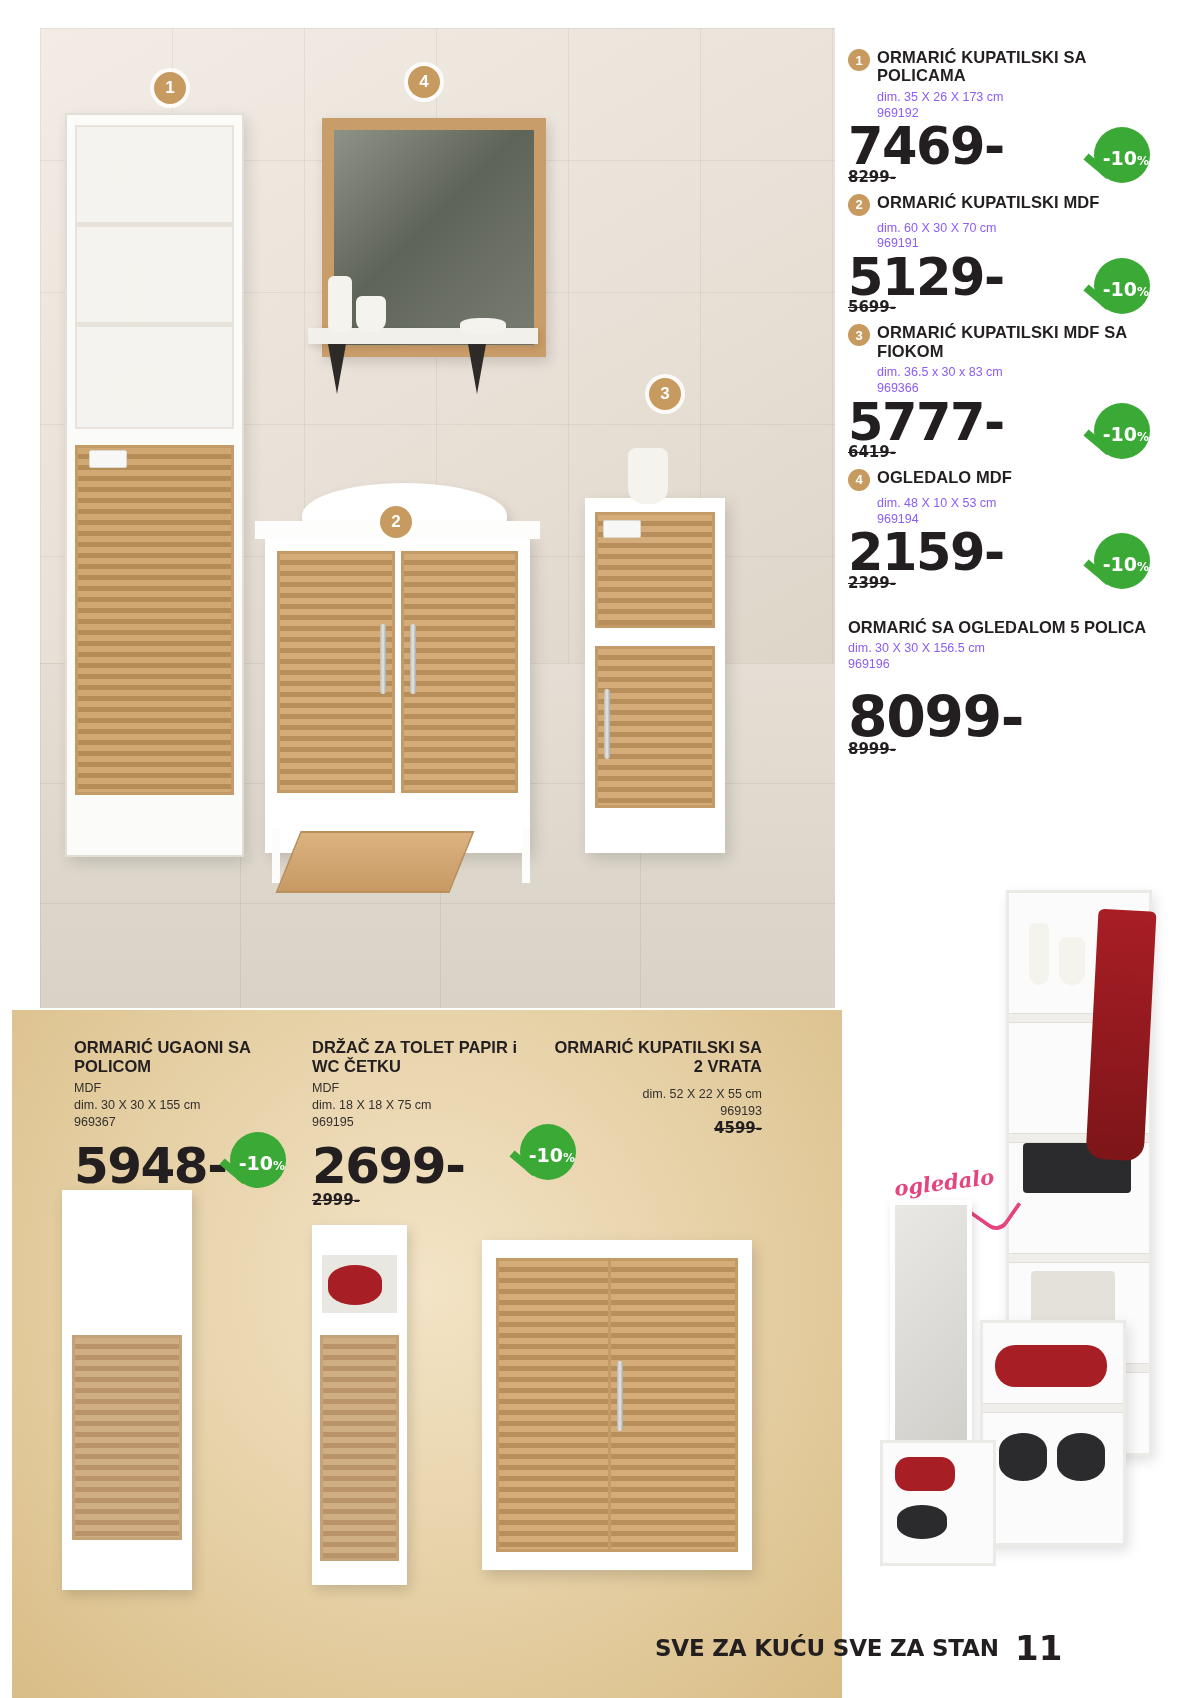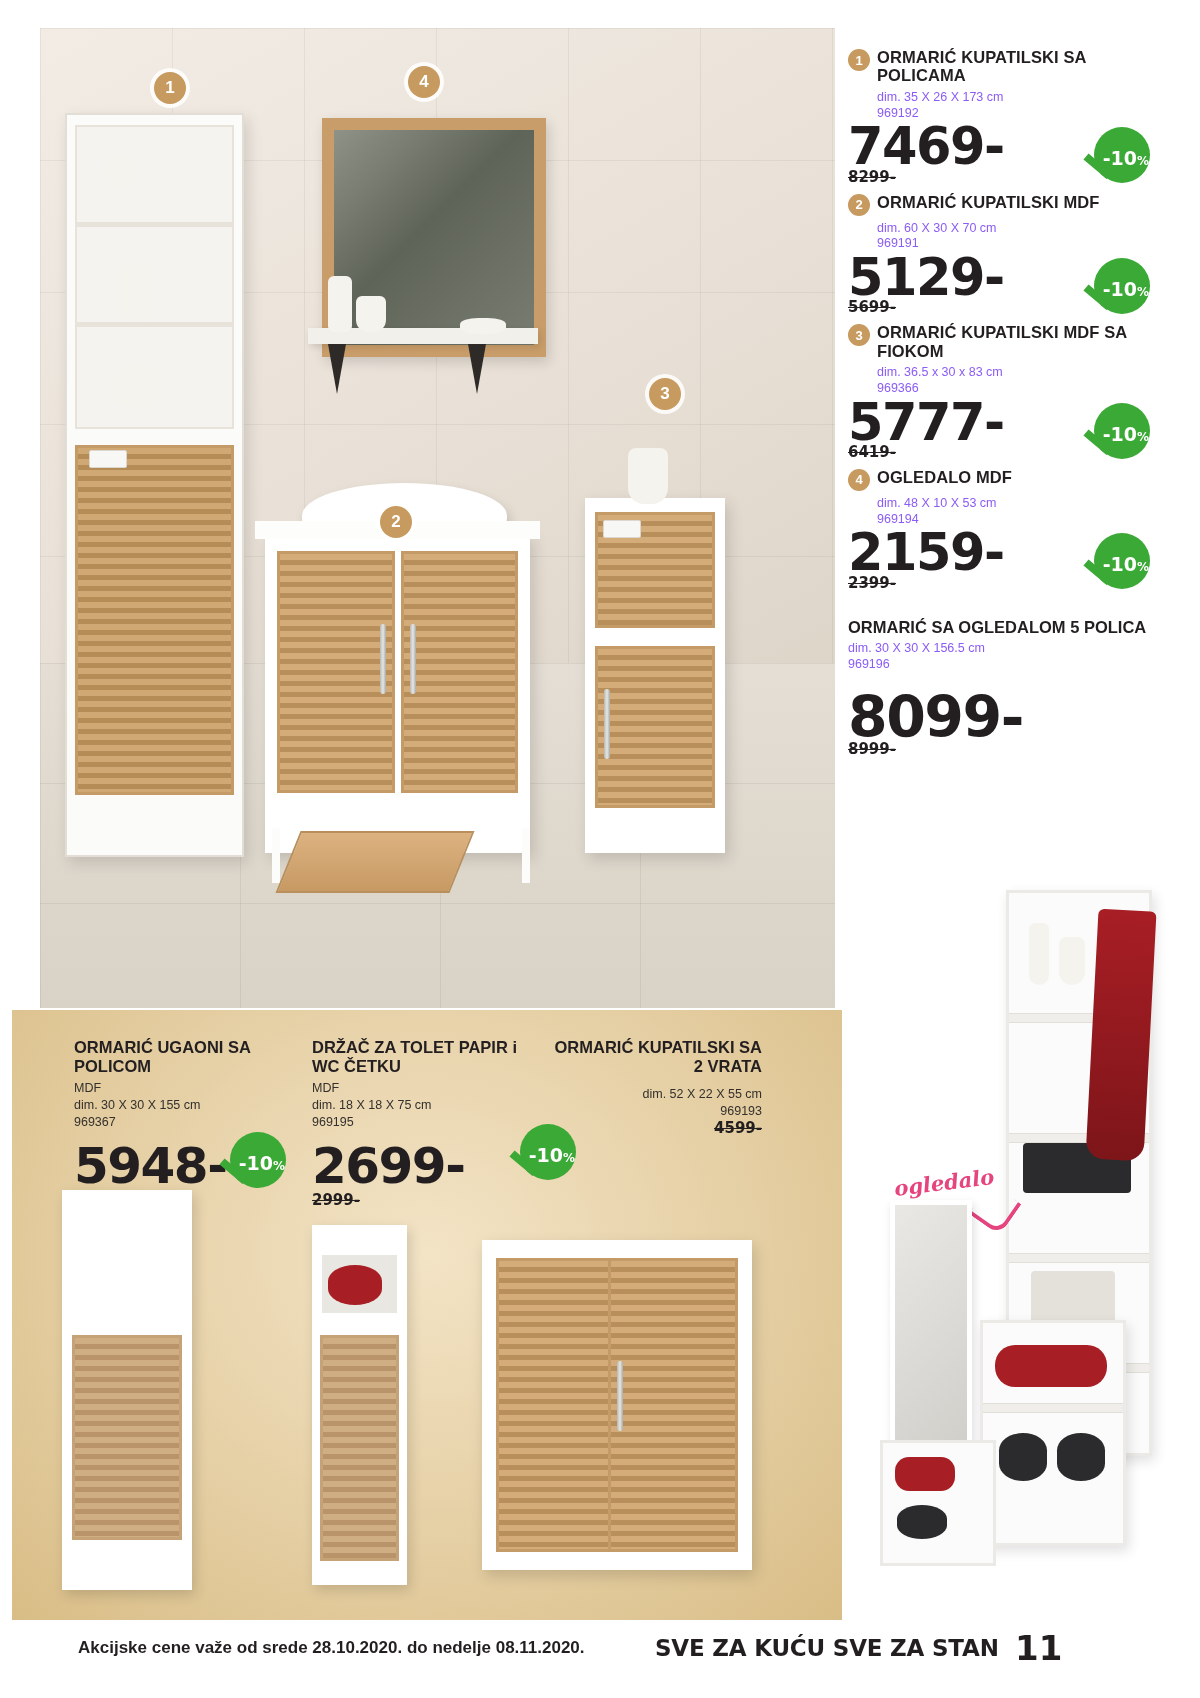--- a/index.html
+++ b/index.html
@@ -303,21 +303,21 @@
     position: absolute; left: 100px; top: 440px;
     width: 140px; height: 220px;
     background: #fbfbfb; border: 3px solid #eceae6;
     box-shadow: 3px 5px 12px rgba(0,0,0,0.12);
   }
 
   
   .bottom-panel {
     position: absolute;
     left: 12px; top: 1010px;
-    width: 830px; height: 610px;
+    width: 830px; height: 688px;
     background: radial-gradient(ellipse at 50% 40%, #f3e4c6 0%, #e5cfa4 55%, #d9bd86 100%);
   }
   .bp-col { position: absolute; }
   .bp-title {
     font-size: 16.5px; font-weight: bold; color: #231f20; line-height: 1.15;
   }
   .bp-sub { font-size: 12.5px; color: #33302d; margin-top: 4px; line-height: 1.3; }
   .bp-price {
     font-size: 50px; font-weight: bold; color: #231f20; letter-spacing: -1.5px;
     font-family: "DejaVu Sans", sans-serif; line-height: 1;
@@ -619,17 +619,16 @@
     <div class="two-door">
       <div class="dd" style="left:14px;">
         <div class="handle" style="right:6px; top:100px;"></div>
       </div>
       <div class="dd" style="right:14px;">
         <div class="handle" style="left:6px; top:100px;"></div>
       </div>
     </div>
   </div>
 
-  <div class="footer-note">Akcijske cene važe od srede 28.10.2020. do nedelje 08.11.2020.</div>
   <div class="footer-slogan">SVE ZA KUĆU SVE ZA STAN</div>
   <div class="page-num">11</div>
 
 </div>
 
 </body></html>

